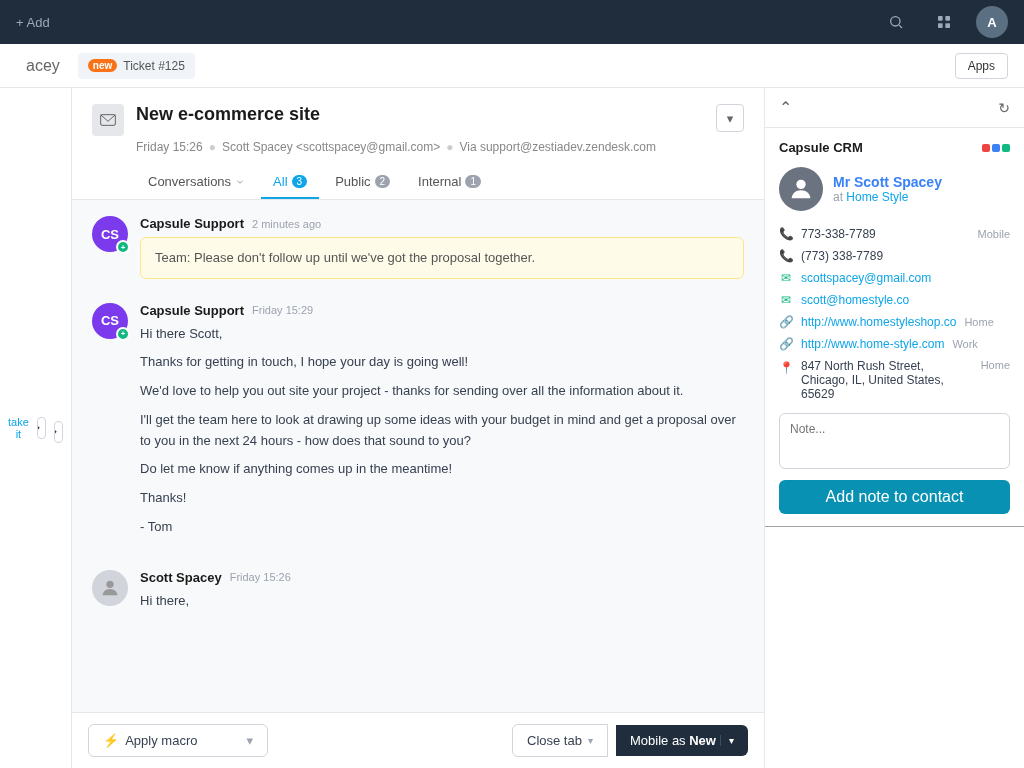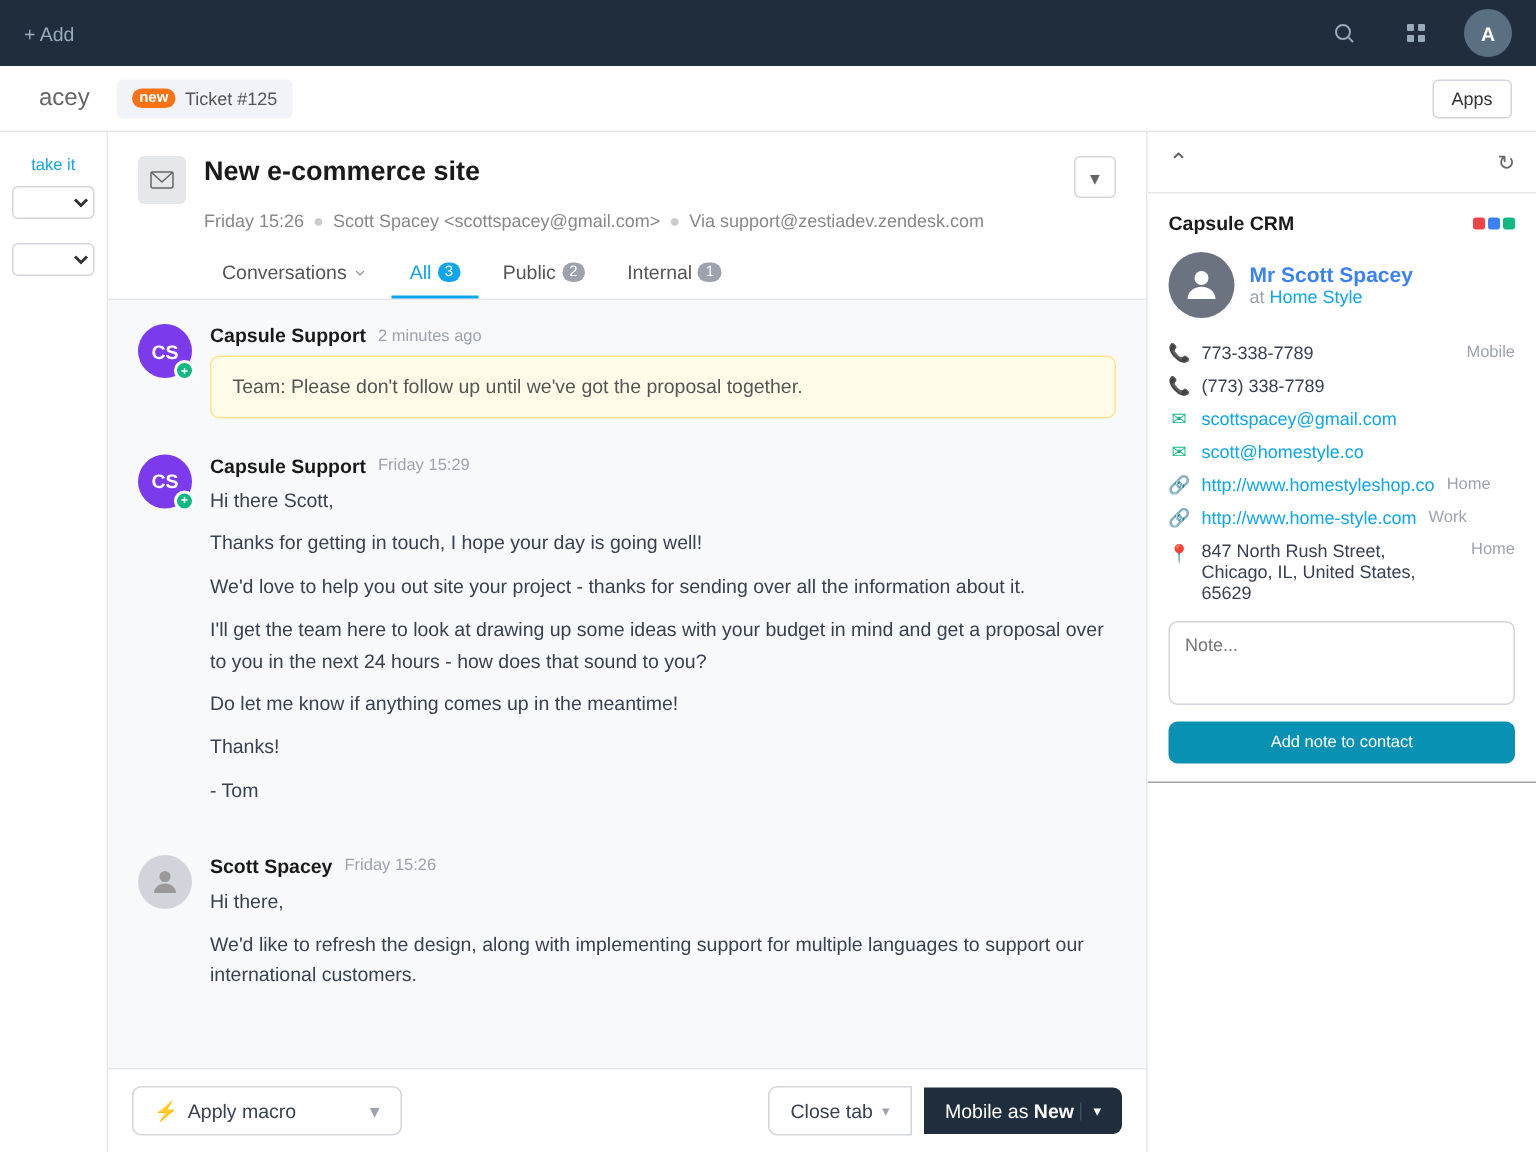--- a/index.html
+++ b/index.html
@@ -82,21 +82,21 @@
       height: calc(768px - 44px - 44px);
     }
 
     
     .left-sidebar {
       width: 72px;
       background: white;
       border-right: 1px solid #e5e7eb;
       padding: 16px 8px;
       display: flex;
-      flex-direction: column;
+      flex-direction: row;
       gap: 8px;
       align-items: center;
     }
     .sidebar-link {
       font-size: 11px;
       color: #0ea5e9;
       cursor: pointer;
       text-align: center;
     }
     .sidebar-select {
@@ -371,21 +371,21 @@
       margin-bottom: 8px;
       height: 56px;
     }
     .add-note-btn {
       width: 100%;
       background: #0891b2;
       color: white;
       border: none;
       border-radius: 6px;
       padding: 8px;
-      font-size: 11px;
+      font-size: 16px;
       font-weight: 500;
       cursor: pointer;
       text-align: center;
     }
 
     
     .bottom-bar {
       height: 56px;
       background: white;
       border-top: 1px solid #e5e7eb;
@@ -580,21 +580,20 @@
               <path d="M4 20c0-4 3.6-7 8-7s8 3 8 7"></path>
             </svg>
         </div>
         <div class="message-content">
           <div class="message-header">
             <span class="message-author">Scott Spacey</span>
             <span class="message-time">Friday 15:26</span>
           </div>
           <div class="message-body">
             <p>Hi there,</p>
-            <p>We'd like to refresh the design, along with implementing support for multiple languages to support our international customers.</p>
 
           </div>
         </div>
       </div>
 
     </div>
 
     <div class="bottom-bar">
       <button class="apply-macro-btn">
         <span class="lightning">⚡</span>

